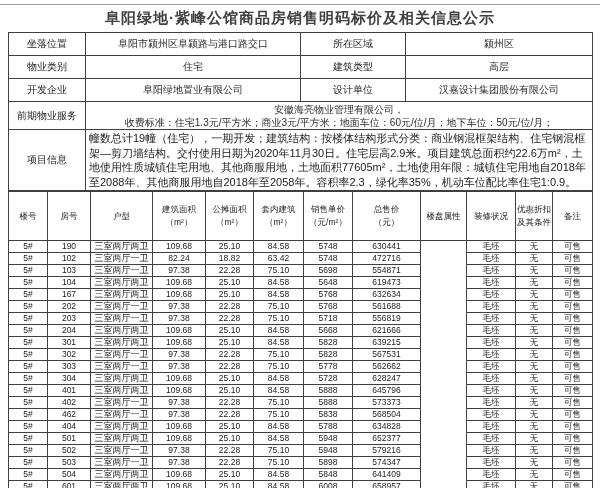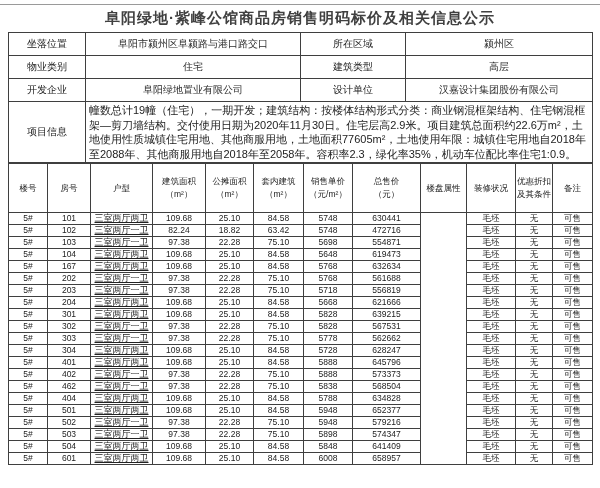--- a/index.html
+++ b/index.html
@@ -29,21 +29,21 @@
   }
 
   
   .units-table { width:584px; font-size:8.5px; }
   .units-table th {
     font-size:8.5px; font-weight:normal; color:#222;
     height:17px; line-height:13px; padding:1px 1px;
   }
   .units-table thead tr { height:49px; }
   .units-table tbody td { height:11px; line-height:11px; font-size:8.5px; color:#222; white-space:nowrap; }
-  .units-table tbody td.cell-layout { font-size:9px;text-decoration:underline; }
+  .units-table tbody td.cell-layout { font-size:9px; }
   .attr-cell { background:#ffffff; }
 </style>
 </head>
 <body>
 
 <div class="top-rule"></div>
 
 <div class="page-title">阜阳绿地·紫峰公馆商品房销售明码标价及相关信息公示</div>
 
 <table class="info-table">
@@ -64,20 +64,27 @@
     <td class="label-cell">物业类别</td>
     <td>住宅</td>
     <td class="label-cell">建筑类型</td>
     <td>高层</td>
   </tr>
   <tr class="r-std">
     <td class="label-cell">开发企业</td>
     <td>阜阳绿地置业有限公司</td>
     <td class="label-cell">设计单位</td>
     <td>汉嘉设计集团股份有限公司</td>
+  </tr>
+  <tr class="r-service">
+    <td class="label-cell">前期物业服务</td>
+    <td colspan="3">
+      <div class="service-line">安徽海亮物业管理有限公司，</div>
+      <div class="service-line">收费标准：住宅1.3元/平方米；商业3元/平方米；地面车位：60元/位/月；地下车位：50元/位/月；</div>
+    </td>
   </tr>
   <tr class="r-project">
     <td class="label-cell">项目信息</td>
     <td colspan="3" class="project-text">幢数总计19幢（住宅），一期开发；建筑结构：按楼体结构形式分类：商业钢混框架结构、住宅钢混框架—剪刀墙结构。交付使用日期为2020年11月30日。住宅层高2.9米。项目建筑总面积约22.6万m²，土地使用性质城镇住宅用地、其他商服用地，土地面积77605m²，土地使用年限：城镇住宅用地自2018年至2088年、其他商服用地自2018年至2058年。容积率2.3，绿化率35%，机动车位配比率住宅1:0.9。</td>
   </tr>
 </tbody>
   </table>
 
 <table class="units-table">
   <colgroup id="units-colgroup">
@@ -106,21 +113,21 @@
         <th>总售价<br>（元）</th>
         <th>楼盘属性</th>
         <th>装修状况</th>
         <th>优惠折扣<br>及其条件</th>
         <th>备注</th>
       </tr>
   </thead>
   <tbody id="units-body">
       <tr>
         <td>5#</td>
-        <td>101</td>
+        <td>190</td>
         <td class="cell-layout">三室两厅两卫</td>
         <td>109.68</td>
         <td>25.10</td>
         <td>84.58</td>
         <td>5748</td>
         <td>630441</td>
         <td class="attr-cell" rowspan="21"></td>
         <td>毛坯</td>
         <td>无</td>
         <td>可售</td>

